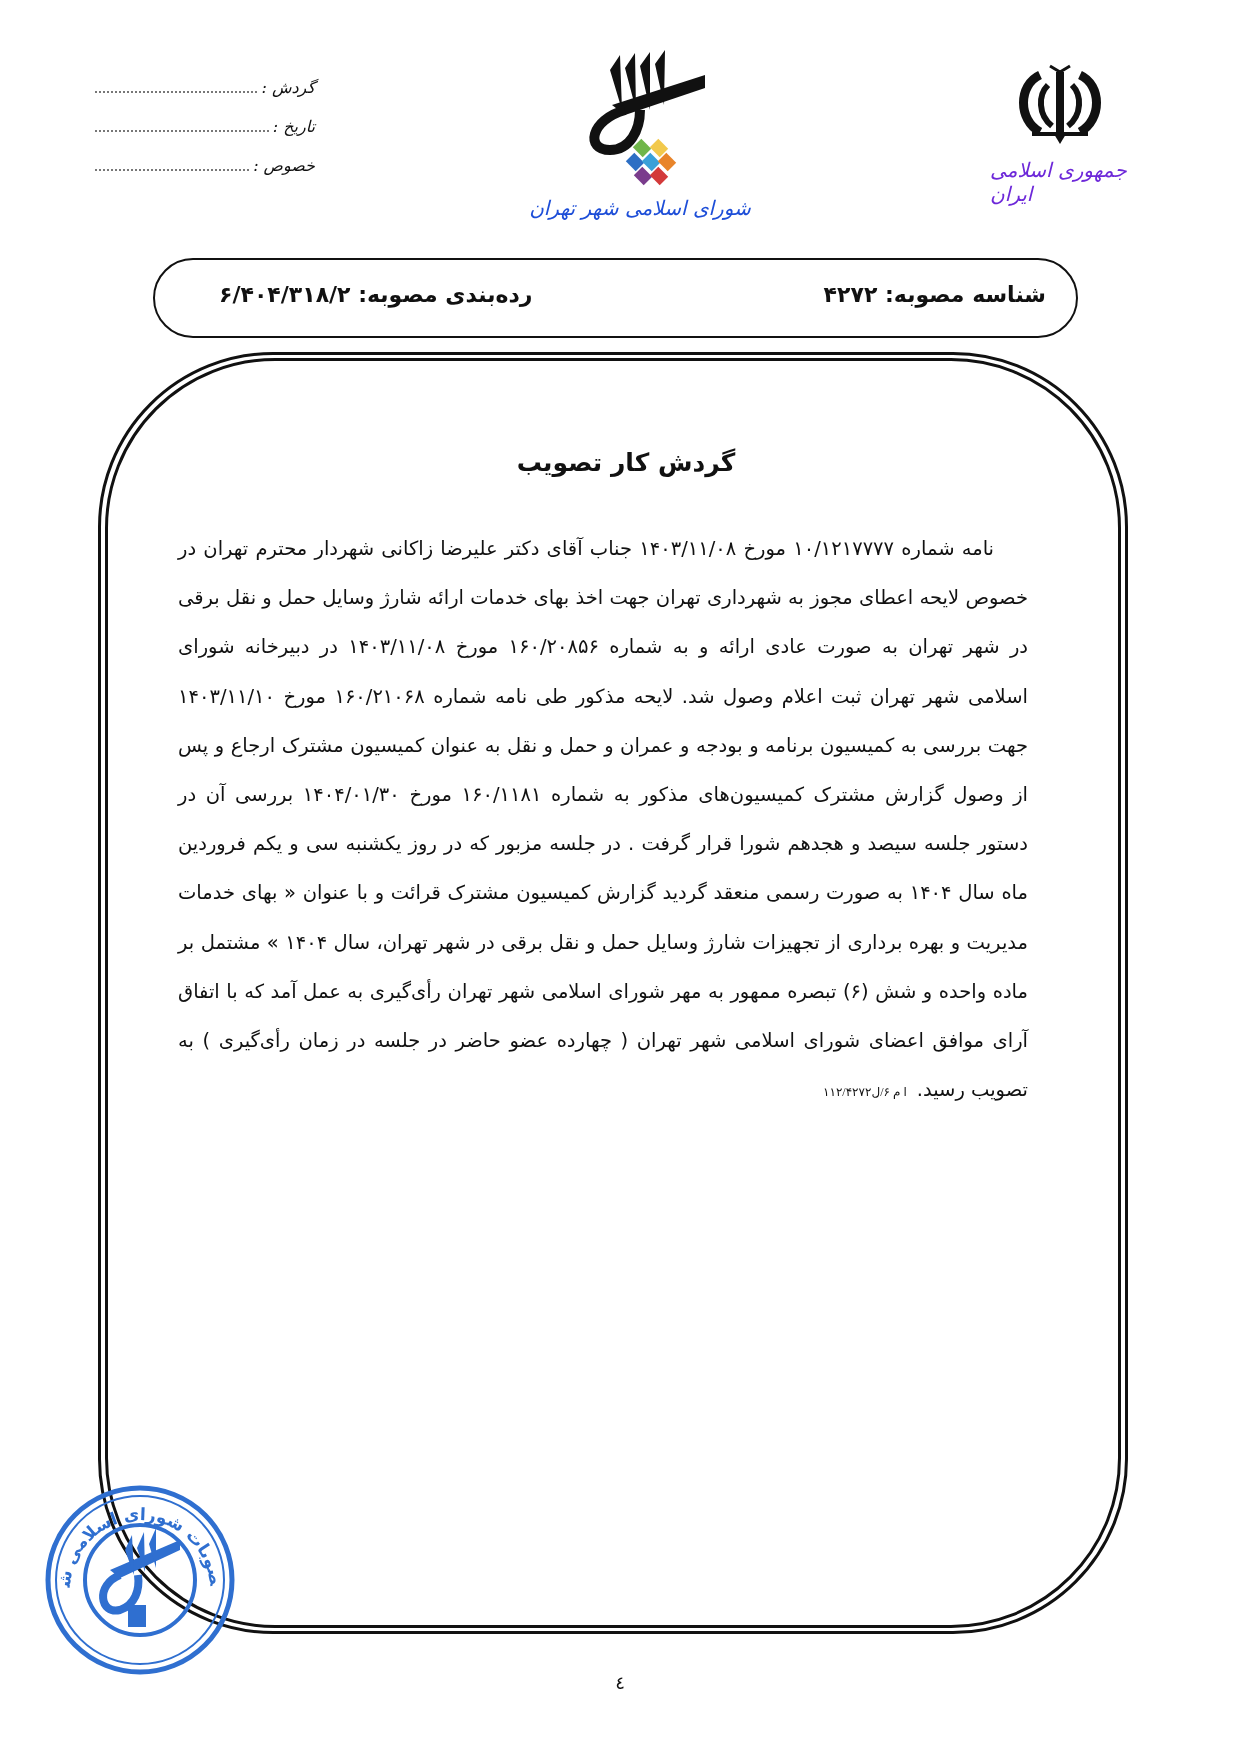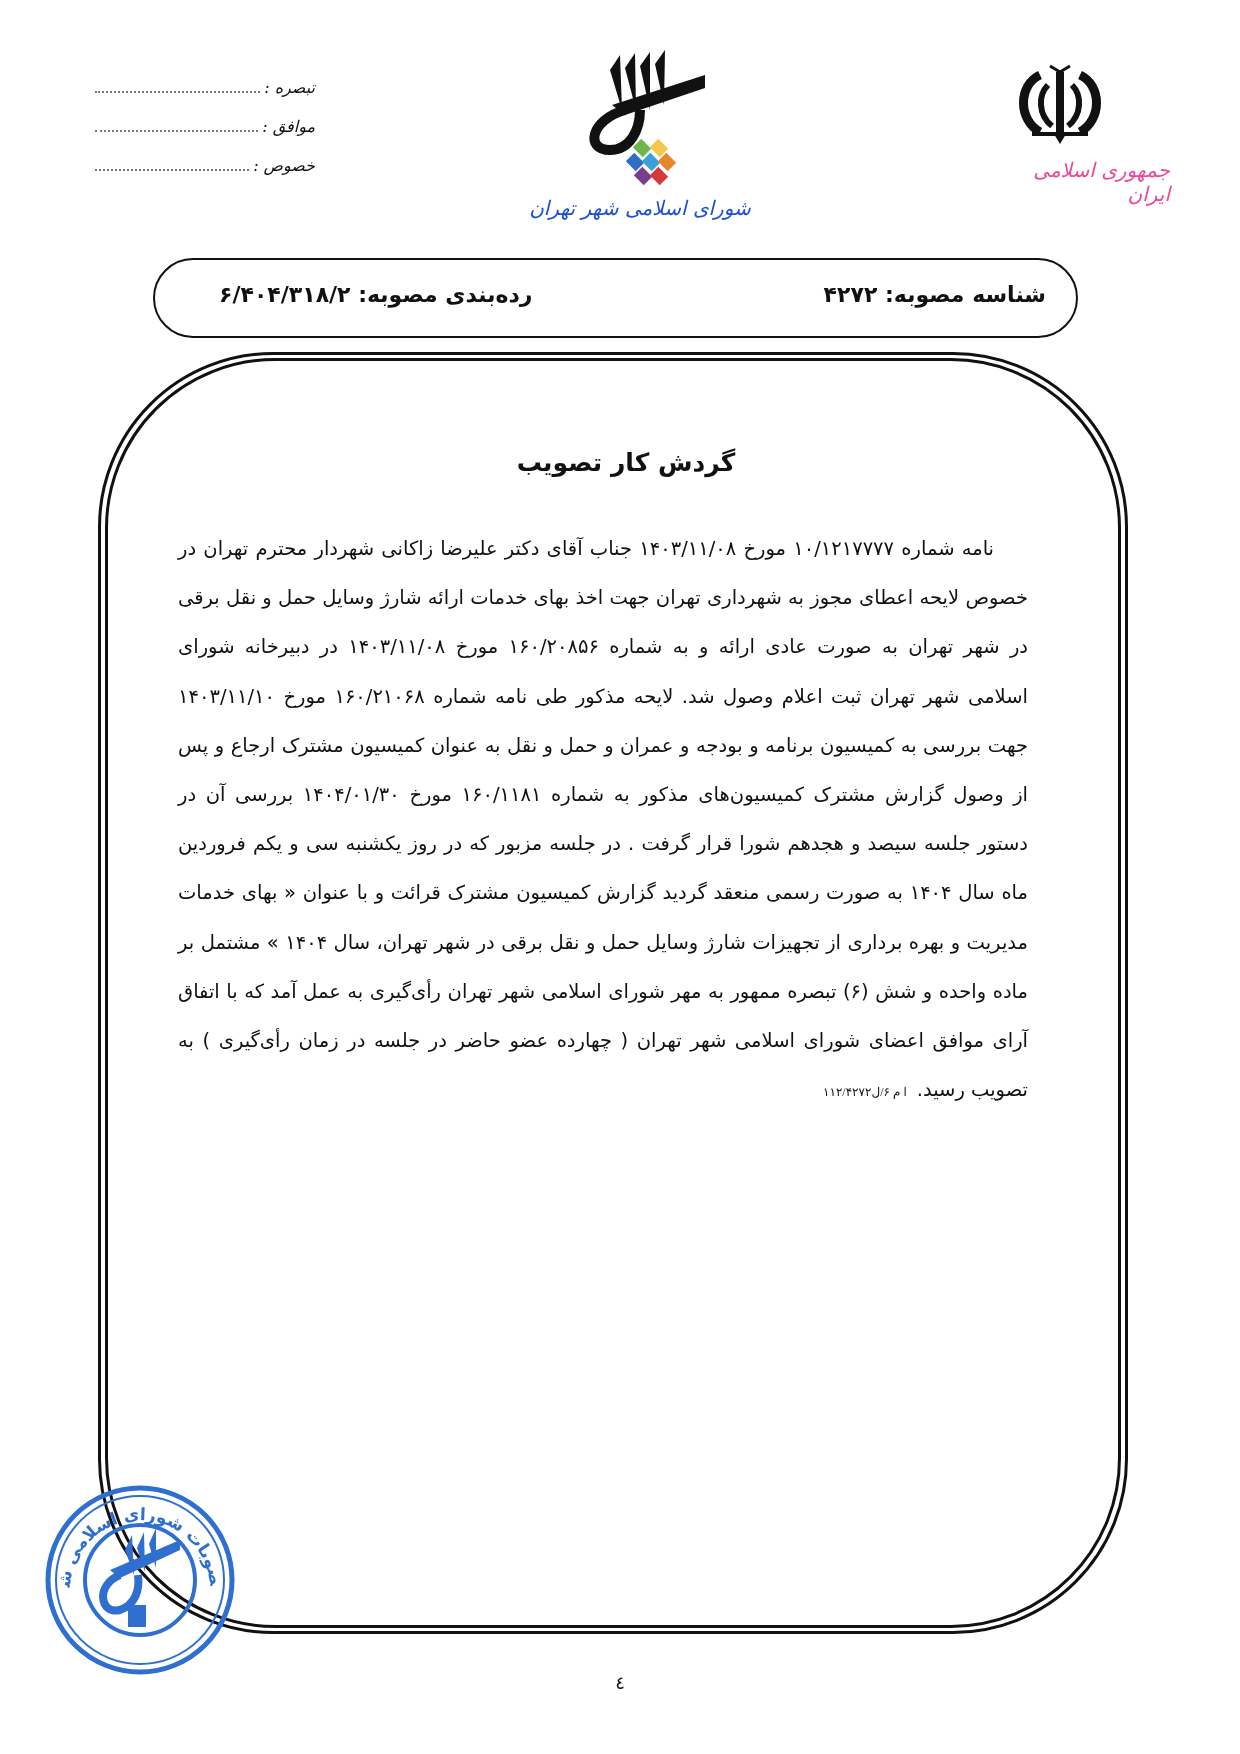--- a/index.html
+++ b/index.html
@@ -1,20 +1,20 @@
 <!DOCTYPE html>
 <html lang="fa" dir="rtl"><head>
   <meta charset="utf-8">
   <style>
     html, body { margin:0; padding:0; background:#ffffff; }
     body { width:1240px; height:1754px; position:relative; overflow:hidden; font-family:"DejaVu Sans", sans-serif; color:#111; }
 
     
     .emblem { position:absolute; left:1010px; top:60px; width:100px; height:90px; }
-    .emblem-caption { position:absolute; left:990px; top:158px; width:180px; text-align:right; font-family:"DejaVu Serif", serif; font-style:italic; font-size:20px; color:#ec4899; }
+    .emblem-caption { position:absolute; left:990px; top:158px; width:180px; text-align:left; font-family:"DejaVu Serif", serif; font-style:italic; font-size:20px; color:#6d28d9; }
 
     .council-logo { position:absolute; left:570px; top:50px; width:140px; height:140px; }
     .council-caption { position:absolute; left:520px; top:196px; width:240px; text-align:center; font-family:"DejaVu Serif", serif; font-style:italic; font-size:20px; color:#1d4ed8; }
 
     .meta-fields { position:absolute; left:95px; top:78px; width:220px; }
     .meta-row { display:flex; flex-direction:row; align-items:baseline; height:39px; }
     .meta-label { font-family:"DejaVu Serif", serif; font-style:italic; font-size:16px; white-space:nowrap; margin-left:4px; }
     .meta-dots { flex:1; border-bottom:2px dotted #777; height:10px; }
 
     
@@ -65,25 +65,25 @@
     <rect x="74" y="106" width="14" height="12" transform="rotate(45 81 112)" fill="#3aa0d8"></rect>
     <rect x="90" y="106" width="14" height="12" transform="rotate(45 97 112)" fill="#e8842a"></rect>
     <rect x="66" y="120" width="14" height="12" transform="rotate(45 73 126)" fill="#7a3c8c"></rect>
     <rect x="82" y="120" width="14" height="12" transform="rotate(45 89 126)" fill="#d33a3a"></rect>
   </svg>
 </div>
 <div class="council-caption">شورای اسلامی شهر تهران</div>
 
 <div class="meta-fields">
   <div class="meta-row">
-    <span class="meta-label">تبصره :</span>
+    <span class="meta-label">گردش :</span>
     <span class="meta-dots"></span>
   </div>
   <div class="meta-row">
-    <span class="meta-label">موافق :</span>
+    <span class="meta-label">تاریخ :</span>
     <span class="meta-dots"></span>
   </div>
   <div class="meta-row">
     <span class="meta-label">خصوص :</span>
     <span class="meta-dots"></span>
   </div>
 </div>
 
 <div class="id-bar">
   <span class="id-right">شناسه مصوبه: ۴۲۷۲</span>

